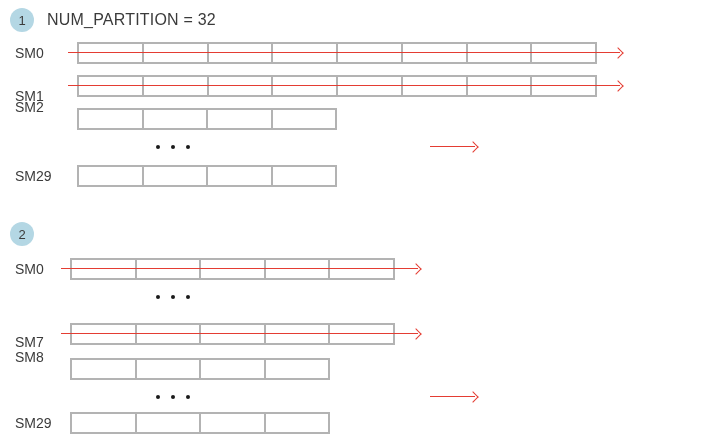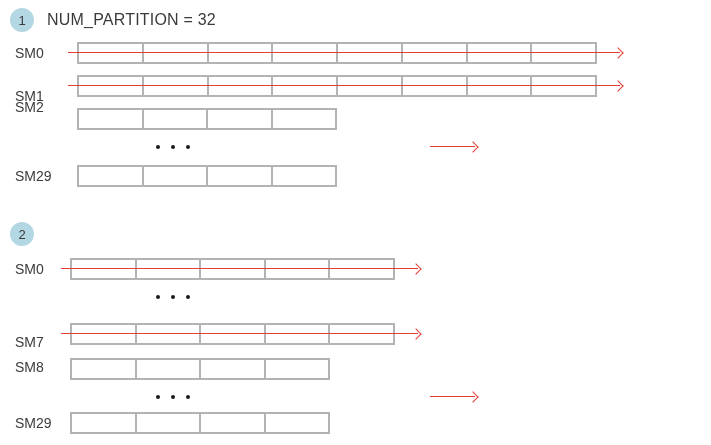--- a/index.html
+++ b/index.html
@@ -145,21 +145,21 @@
       <div class="bar" style="left: 70px; top: 323px; width: 325px;">
         <div class="cell"></div>
         <div class="cell"></div>
         <div class="cell"></div>
         <div class="cell"></div>
         <div class="cell"></div>
       </div>
       <div class="arrow" style="left: 61px; top: 333px; width: 357px;">
         <span class="head"></span>
       </div>
-      <div class="row-label" style="left: 15px; width: 43px; top: 356px; line-height: 22px;">SM8</div>
+      <div class="row-label" style="left: 15px; width: 43px; top: 346px; line-height: 22px;">SM8</div>
       <div class="bar" style="left: 70px; top: 358px; width: 260px;">
         <div class="cell"></div>
         <div class="cell"></div>
         <div class="cell"></div>
         <div class="cell"></div>
       </div>
       <div class="dots" style="top: 395px;">
         <span class="dot"></span>
         <span class="dot"></span>
         <span class="dot"></span>

